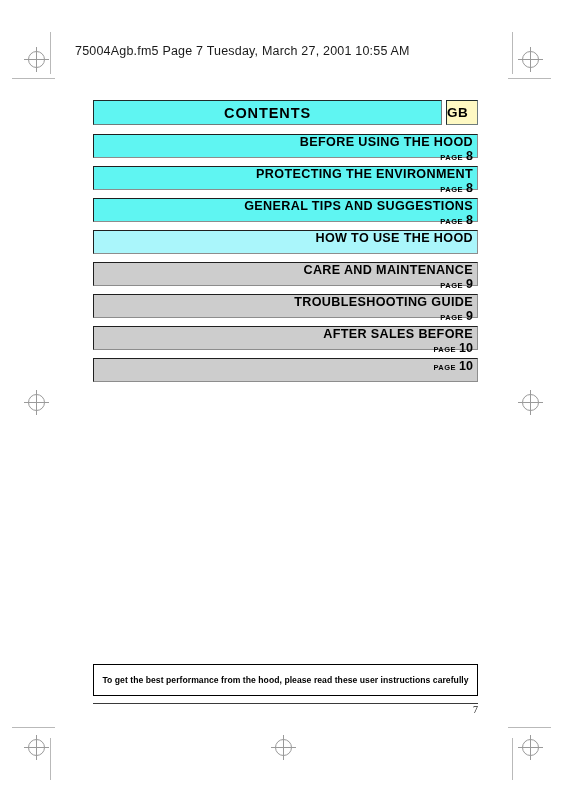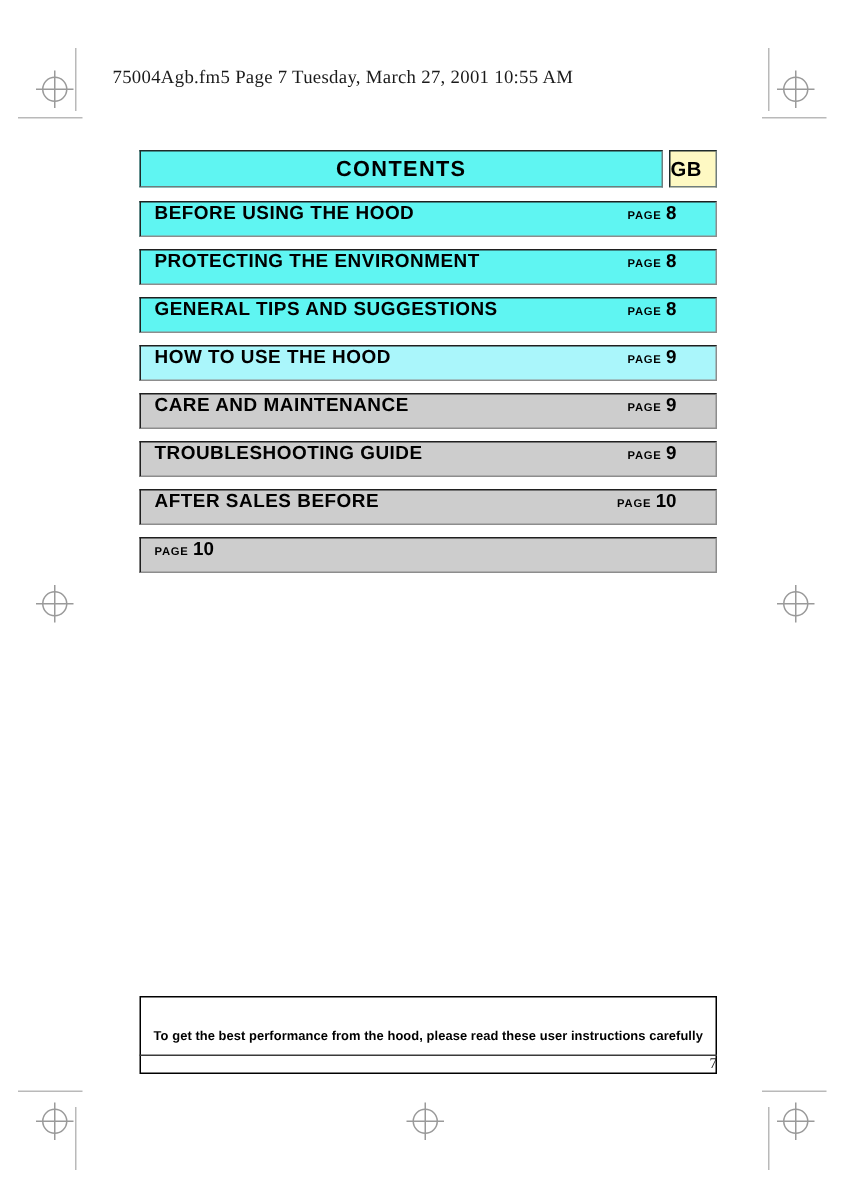--- a/index.html
+++ b/index.html
@@ -48,21 +48,21 @@
     margin-top: -0.5px;
     height: 1px;
     width: 25px;
   }
 
   
   .doc-header {
     position: absolute;
     left: 75px;
     top: 44px;
-    font-family: Liberation Serif, serif;
+    font-family: Liberation Sans, sans-serif;
     font-size: 12.5px;
     color: #1a1a1a;
     white-space: nowrap;
     letter-spacing: 0.2px;
   }
 
   
   .contents-block {
     position: absolute;
     left: 93px;
@@ -112,23 +112,24 @@
   }
 
   .toc-row {
     height: 24px;
     margin-bottom: 8px;
     box-sizing: border-box;
     border: 1.5px solid #1f1f1f;
     border-right-color: #8d8d8d;
     border-bottom-color: #8d8d8d;
     display: flex;
-    align-items: flex-start;
-    padding: 0 26px 0 9px;
+    align-items: flex-end;
+    padding: 0 4px 0 9px;
     position: relative;
+    flex-direction: column;
   }
   .toc-row.cyan   { background: #5ff5f2; }
   .toc-row.cyan-light { background: #aaf6fb; gap: 20px; }
   .toc-row.gray   { background: #cdcdcd; }
 
   .toc-label {
     font-size: 12.6px;
     font-weight: bold;
     color: #000;
     letter-spacing: 0.35px;
@@ -152,21 +153,21 @@
     font-weight: bold;
     color: #000;
   }
 
   
   .note-box {
     position: absolute;
     left: 93px;
     top: 664px;
     width: 385px;
-    height: 52px;
+    height: 32px;
     box-sizing: border-box;
     border: 1.2px solid #000;
     display: flex;
     align-items: center;
     justify-content: center;
     background: #fff;
   }
   .note-box span {
     font-size: 8.6px;
     font-weight: bold;

